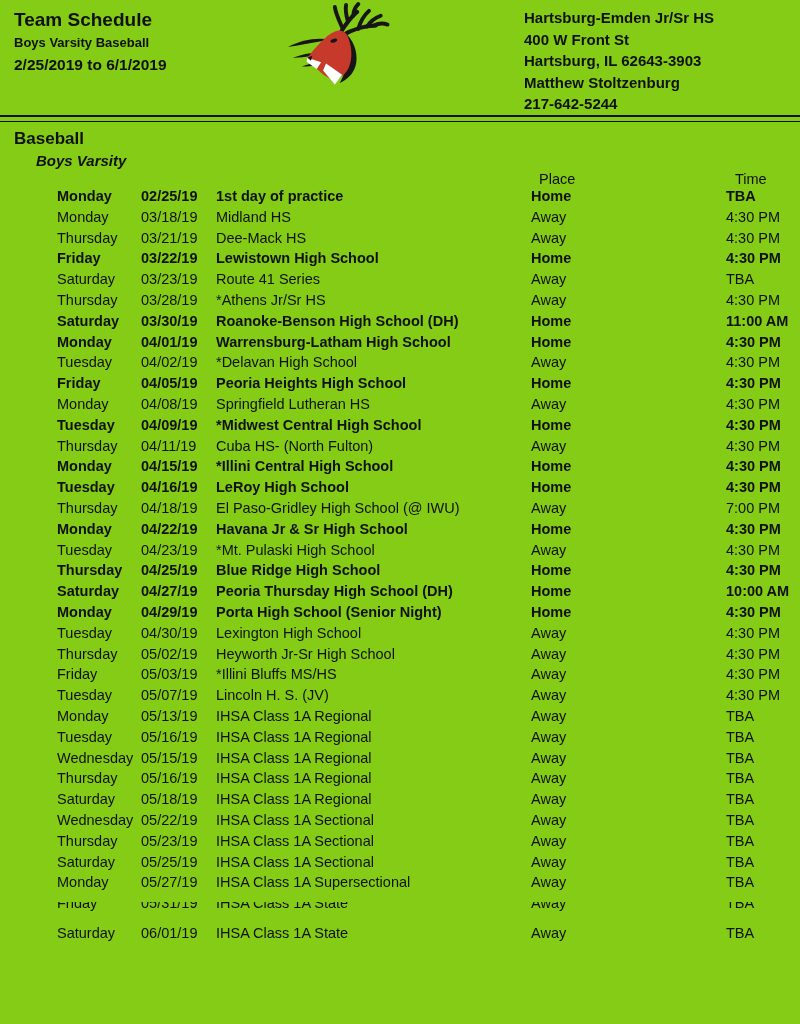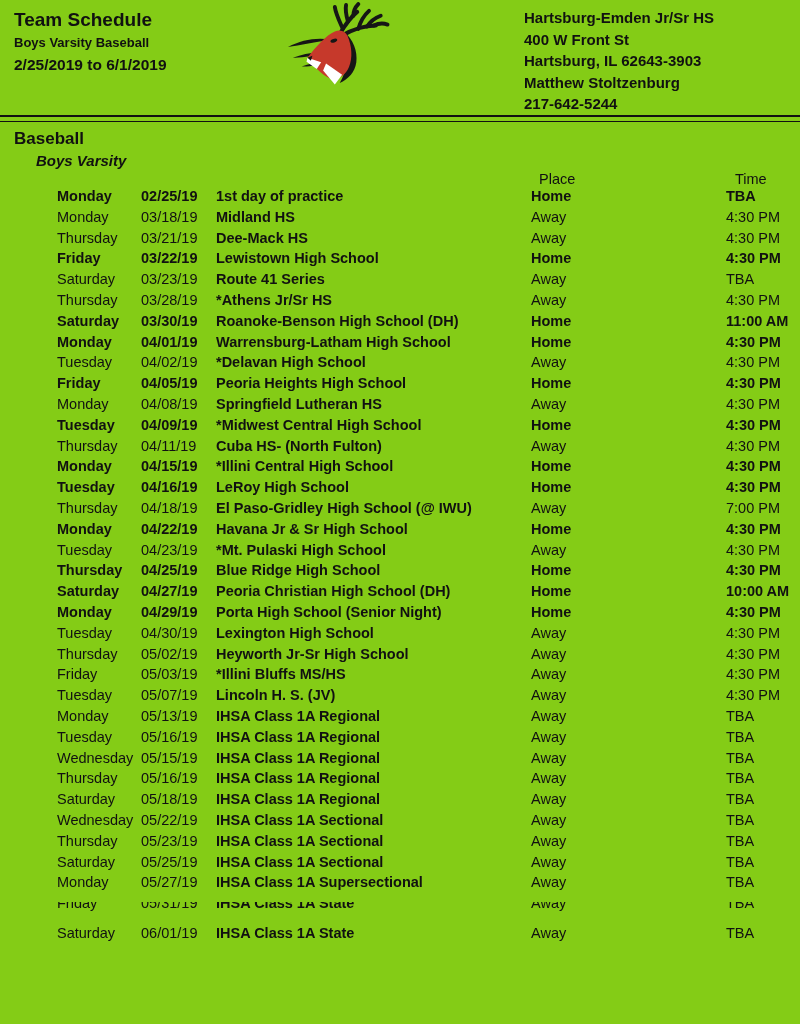--- a/index.html
+++ b/index.html
@@ -32,21 +32,21 @@
   .col-headers span{position:absolute;top:0;font-size:14.5px;line-height:15px;}
   .col-place-h{left:539px;text-align:center;}
   .col-time-h{left:735px;}
   
   .rows{position:absolute;left:0;top:186px;width:800px;}
   .row{position:relative;height:20.8px;font-size:14.5px;text-align:right;}
   .row .inner{position:relative;height:100%;}
   .cell{position:absolute;top:0;line-height:20.8px;white-space:nowrap;}
   .cell.day{left:57px;}
   .cell.date{left:141px;}
-  .cell.event{left:216px;font-weight:bold;}
+  .cell.event{left:216px;}
   .cell.place{left:531px;}
   .cell.time{left:726px;}
   .row.bold .cell{font-weight:700;}
   
   .row.clipped .inner{margin-top:9px;height:11.8px;overflow:hidden;}
   .row.clipped .cell{top:-9px;}
 </style>
 </head>
 <body>
 
@@ -277,21 +277,21 @@
         <span class="cell date">04/25/19</span>
         <span class="cell event">Blue Ridge High School</span>
         <span class="cell place">Home</span>
         <span class="cell time">4:30 PM</span>
       </div>
     </div>
       <div class="row bold">
       <div class="inner">
         <span class="cell day">Saturday</span>
         <span class="cell date">04/27/19</span>
-        <span class="cell event">Peoria Christian High School (DH)</span>
+        <span class="cell event">Peoria Thursday High School (DH)</span>
         <span class="cell place">Home</span>
         <span class="cell time">10:00 AM</span>
       </div>
     </div>
       <div class="row bold">
       <div class="inner">
         <span class="cell day">Monday</span>
         <span class="cell date">04/29/19</span>
         <span class="cell event">Porta High School (Senior Night)</span>
         <span class="cell place">Home</span>

